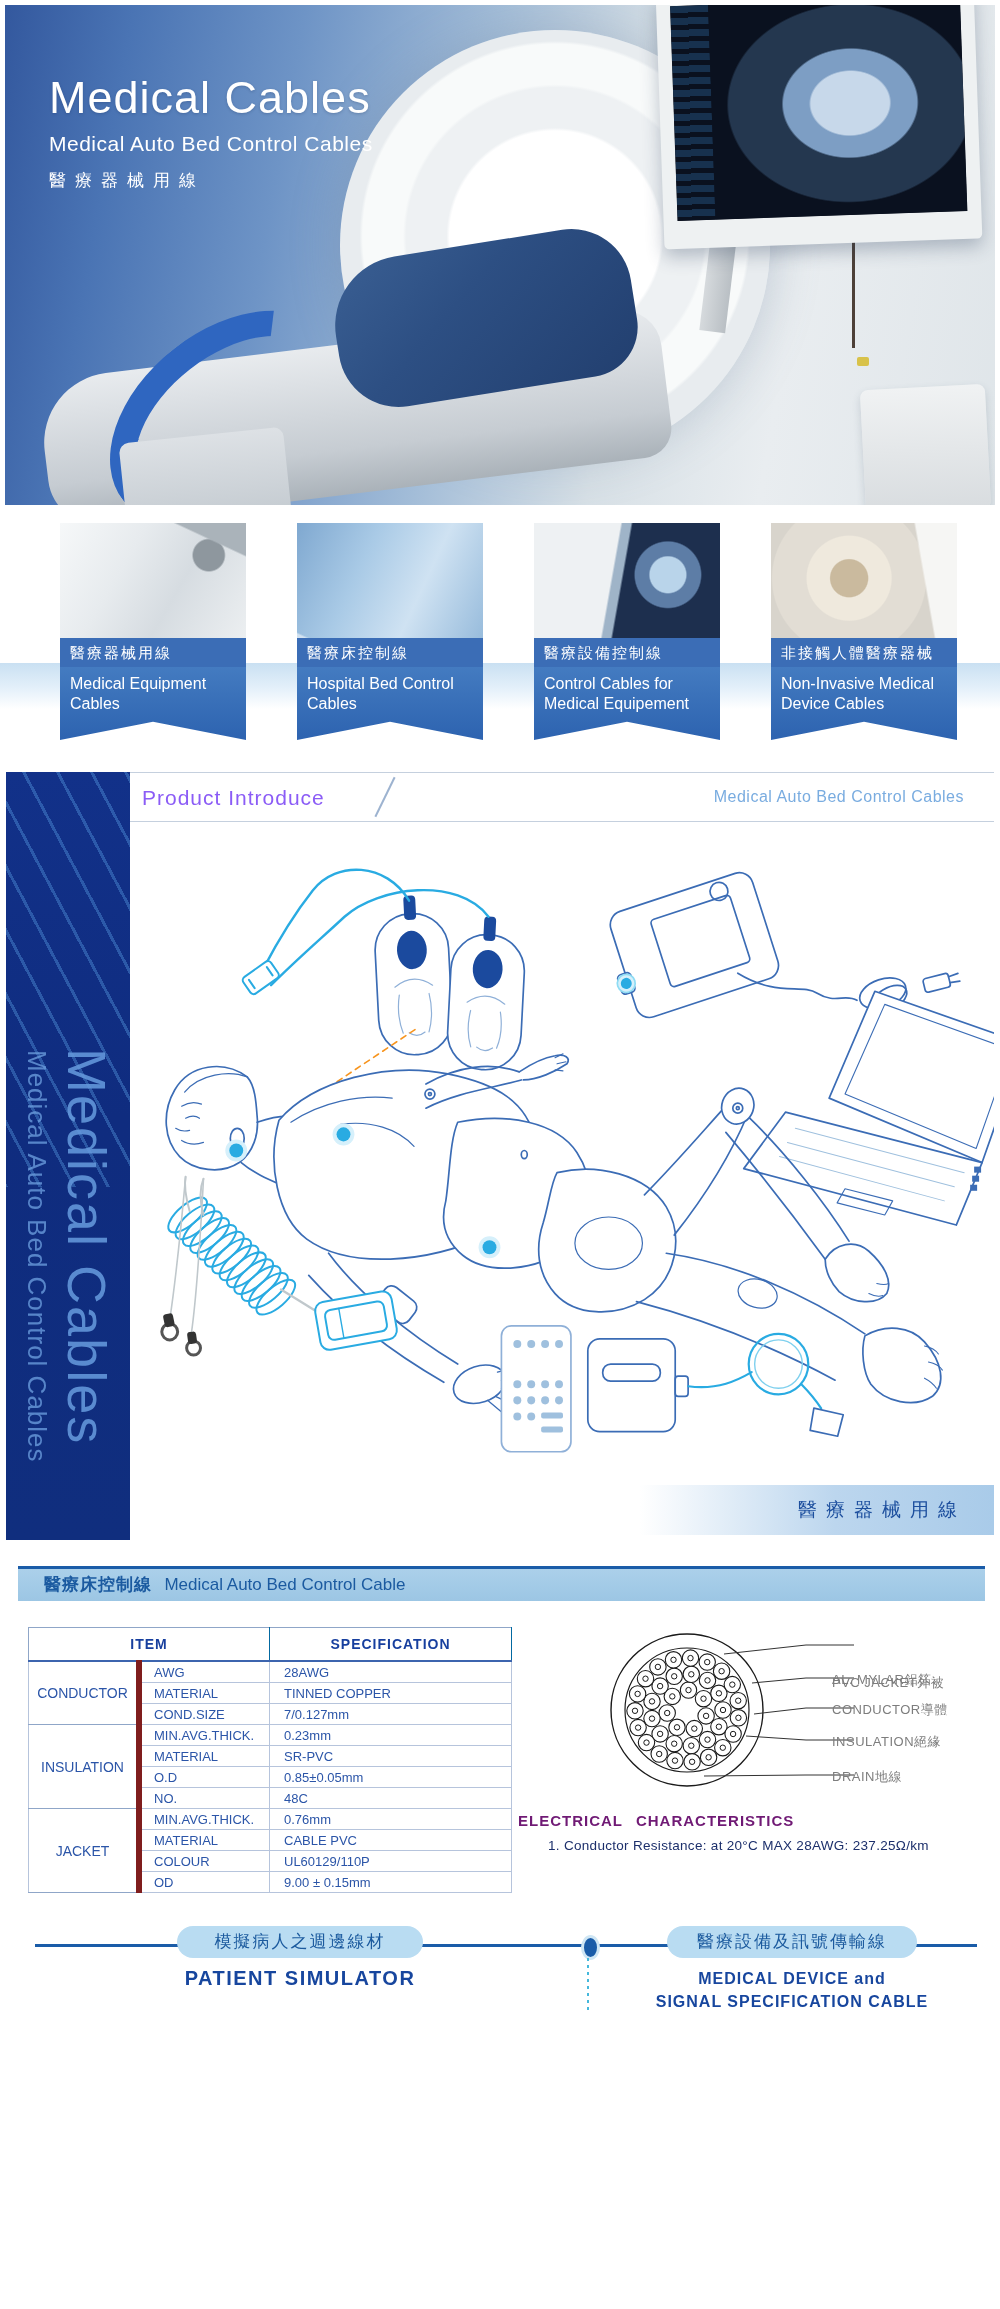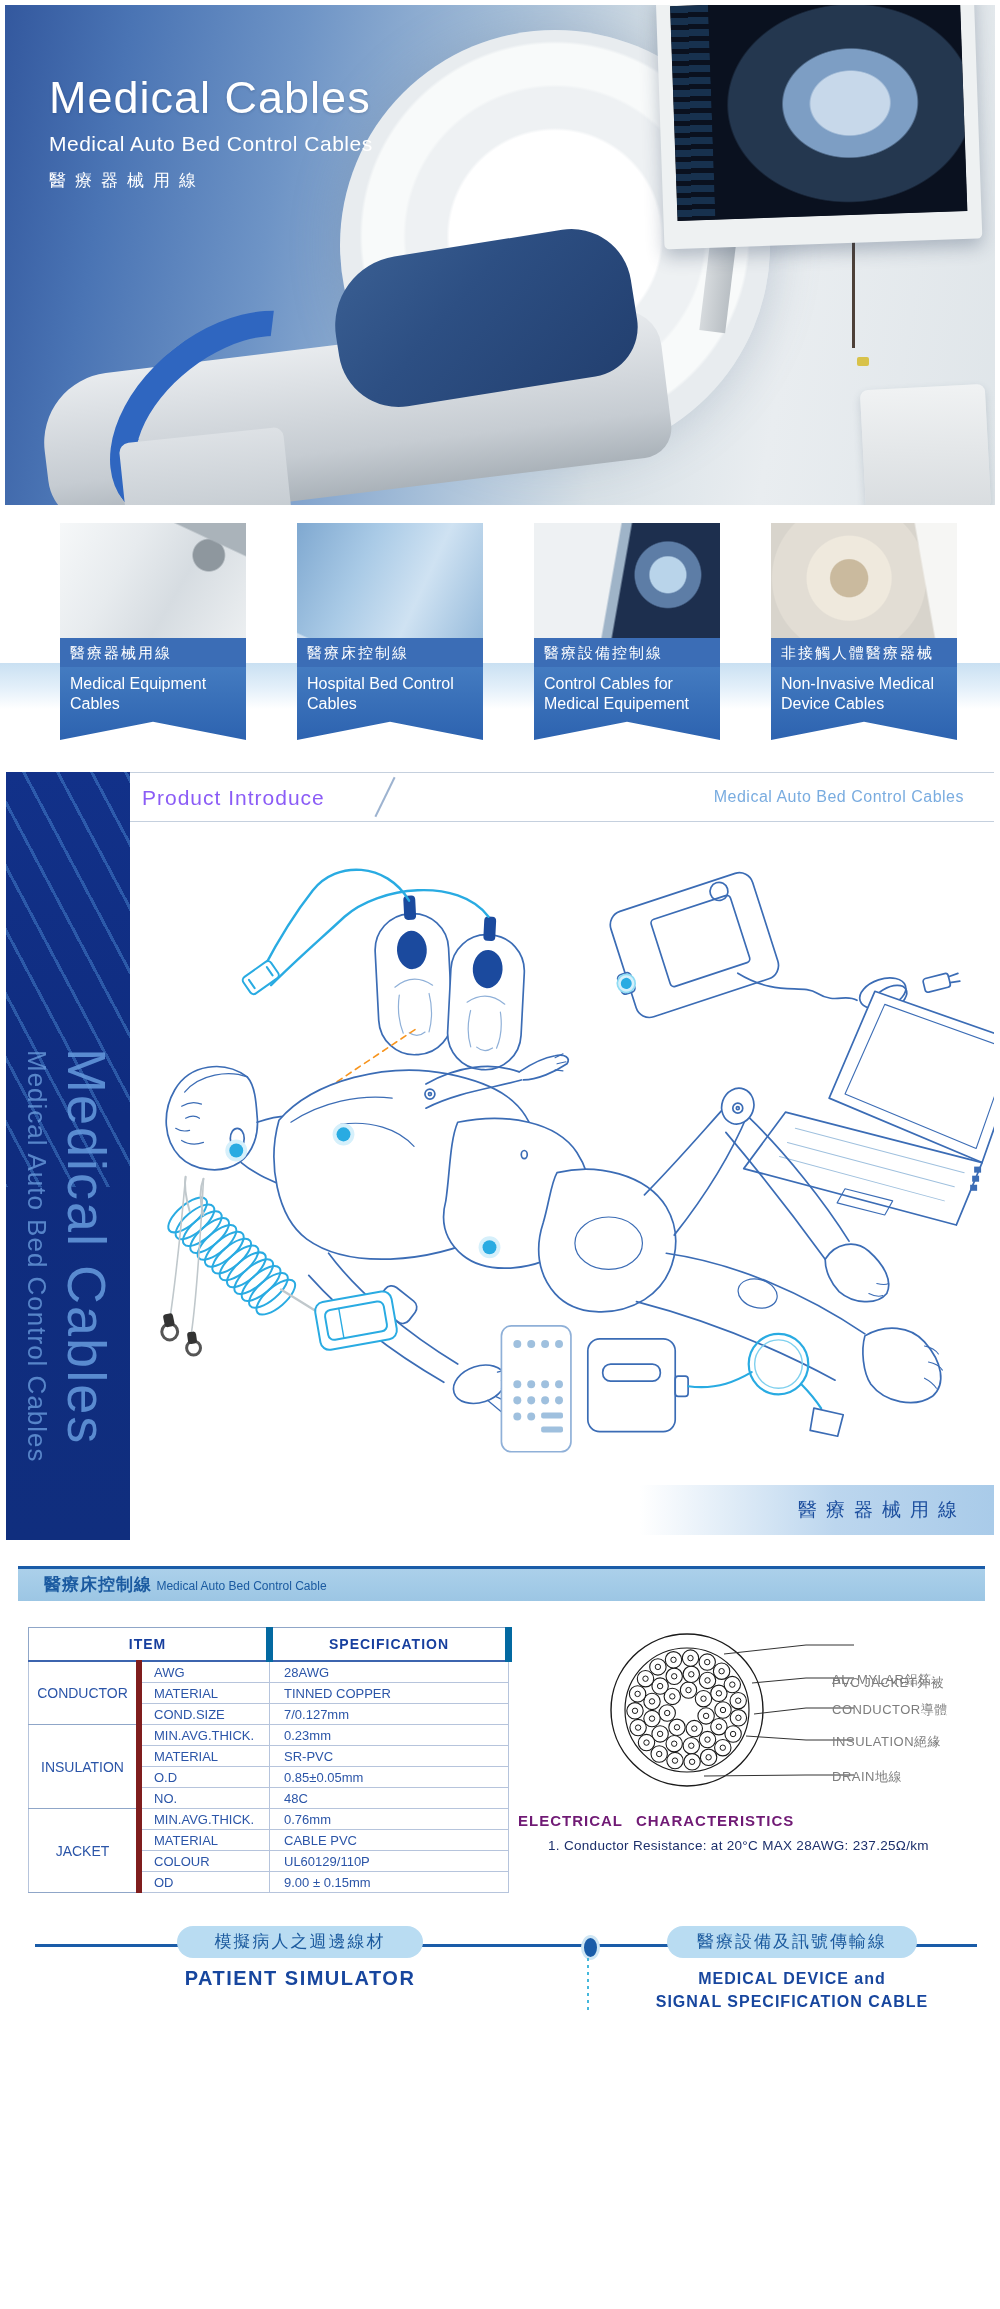--- a/index.html
+++ b/index.html
@@ -79,25 +79,25 @@
   .pi-band{position:absolute;left:640px;top:1485px;width:354px;height:50px;line-height:50px;
     background:linear-gradient(90deg,rgba(255,255,255,0) 0%,#bcd6ee 55%,#a9cbe9 100%);
     text-align:right;padding-right:0;color:#1d4f9e;font-size:19px;letter-spacing:9px;}
   .pi-band span{margin-right:28px;}
 
   
   .spec-head{position:absolute;left:18px;top:1566px;width:967px;height:35px;
     background:linear-gradient(180deg,#abd0ea,#9cc6e4);border-top:3px solid #1a5ca8;box-sizing:border-box;
     line-height:31px;color:#1b5aa0;padding-left:26px;}
   .spec-head .zh{font-size:17px;font-weight:bold;letter-spacing:1px;}
-  .spec-head .en{font-size:12px;}
+  .spec-head .en{font-size:17px;margin-left:8px;}
   table.spec{position:absolute;left:28px;top:1627px;width:484px;border-collapse:collapse;
     border:1px solid #8fa6c8;}
   table.spec th{height:30px;font-size:14px;color:#173f9e;letter-spacing:1px;
-    border-bottom:2px solid #3c64ae;border-right:7px solid #0369a1;}
+    border-bottom:2px solid #3c64ae;border-right:1px solid #0369a1;}
   table.spec td{height:20px;font-size:13px;color:#2b55a8;border:1px solid #b6c4dc;padding:0;}
   table.spec td.gcell{width:107px;text-align:center;font-size:14px;border-right:6px solid #7f1d1d;
     border-bottom:1px solid #8fa6c8;}
   table.spec td.icell{width:115px;padding-left:12px;}
   table.spec td.scell{padding-left:14px;}
   .dlabels{position:absolute;left:832px;top:1626px;width:160px;height:170px;}
   .dlabel{position:absolute;left:0;font-size:13px;color:#7d7d7d;letter-spacing:.5px;white-space:nowrap;}
   .elec-head{position:absolute;left:518px;top:1812px;font-size:15px;font-weight:bold;color:#701a75;
     letter-spacing:1px;word-spacing:8px;}
   .elec-note{position:absolute;left:548px;top:1838px;font-size:13.5px;color:#1c2f6b;letter-spacing:.3px;}

